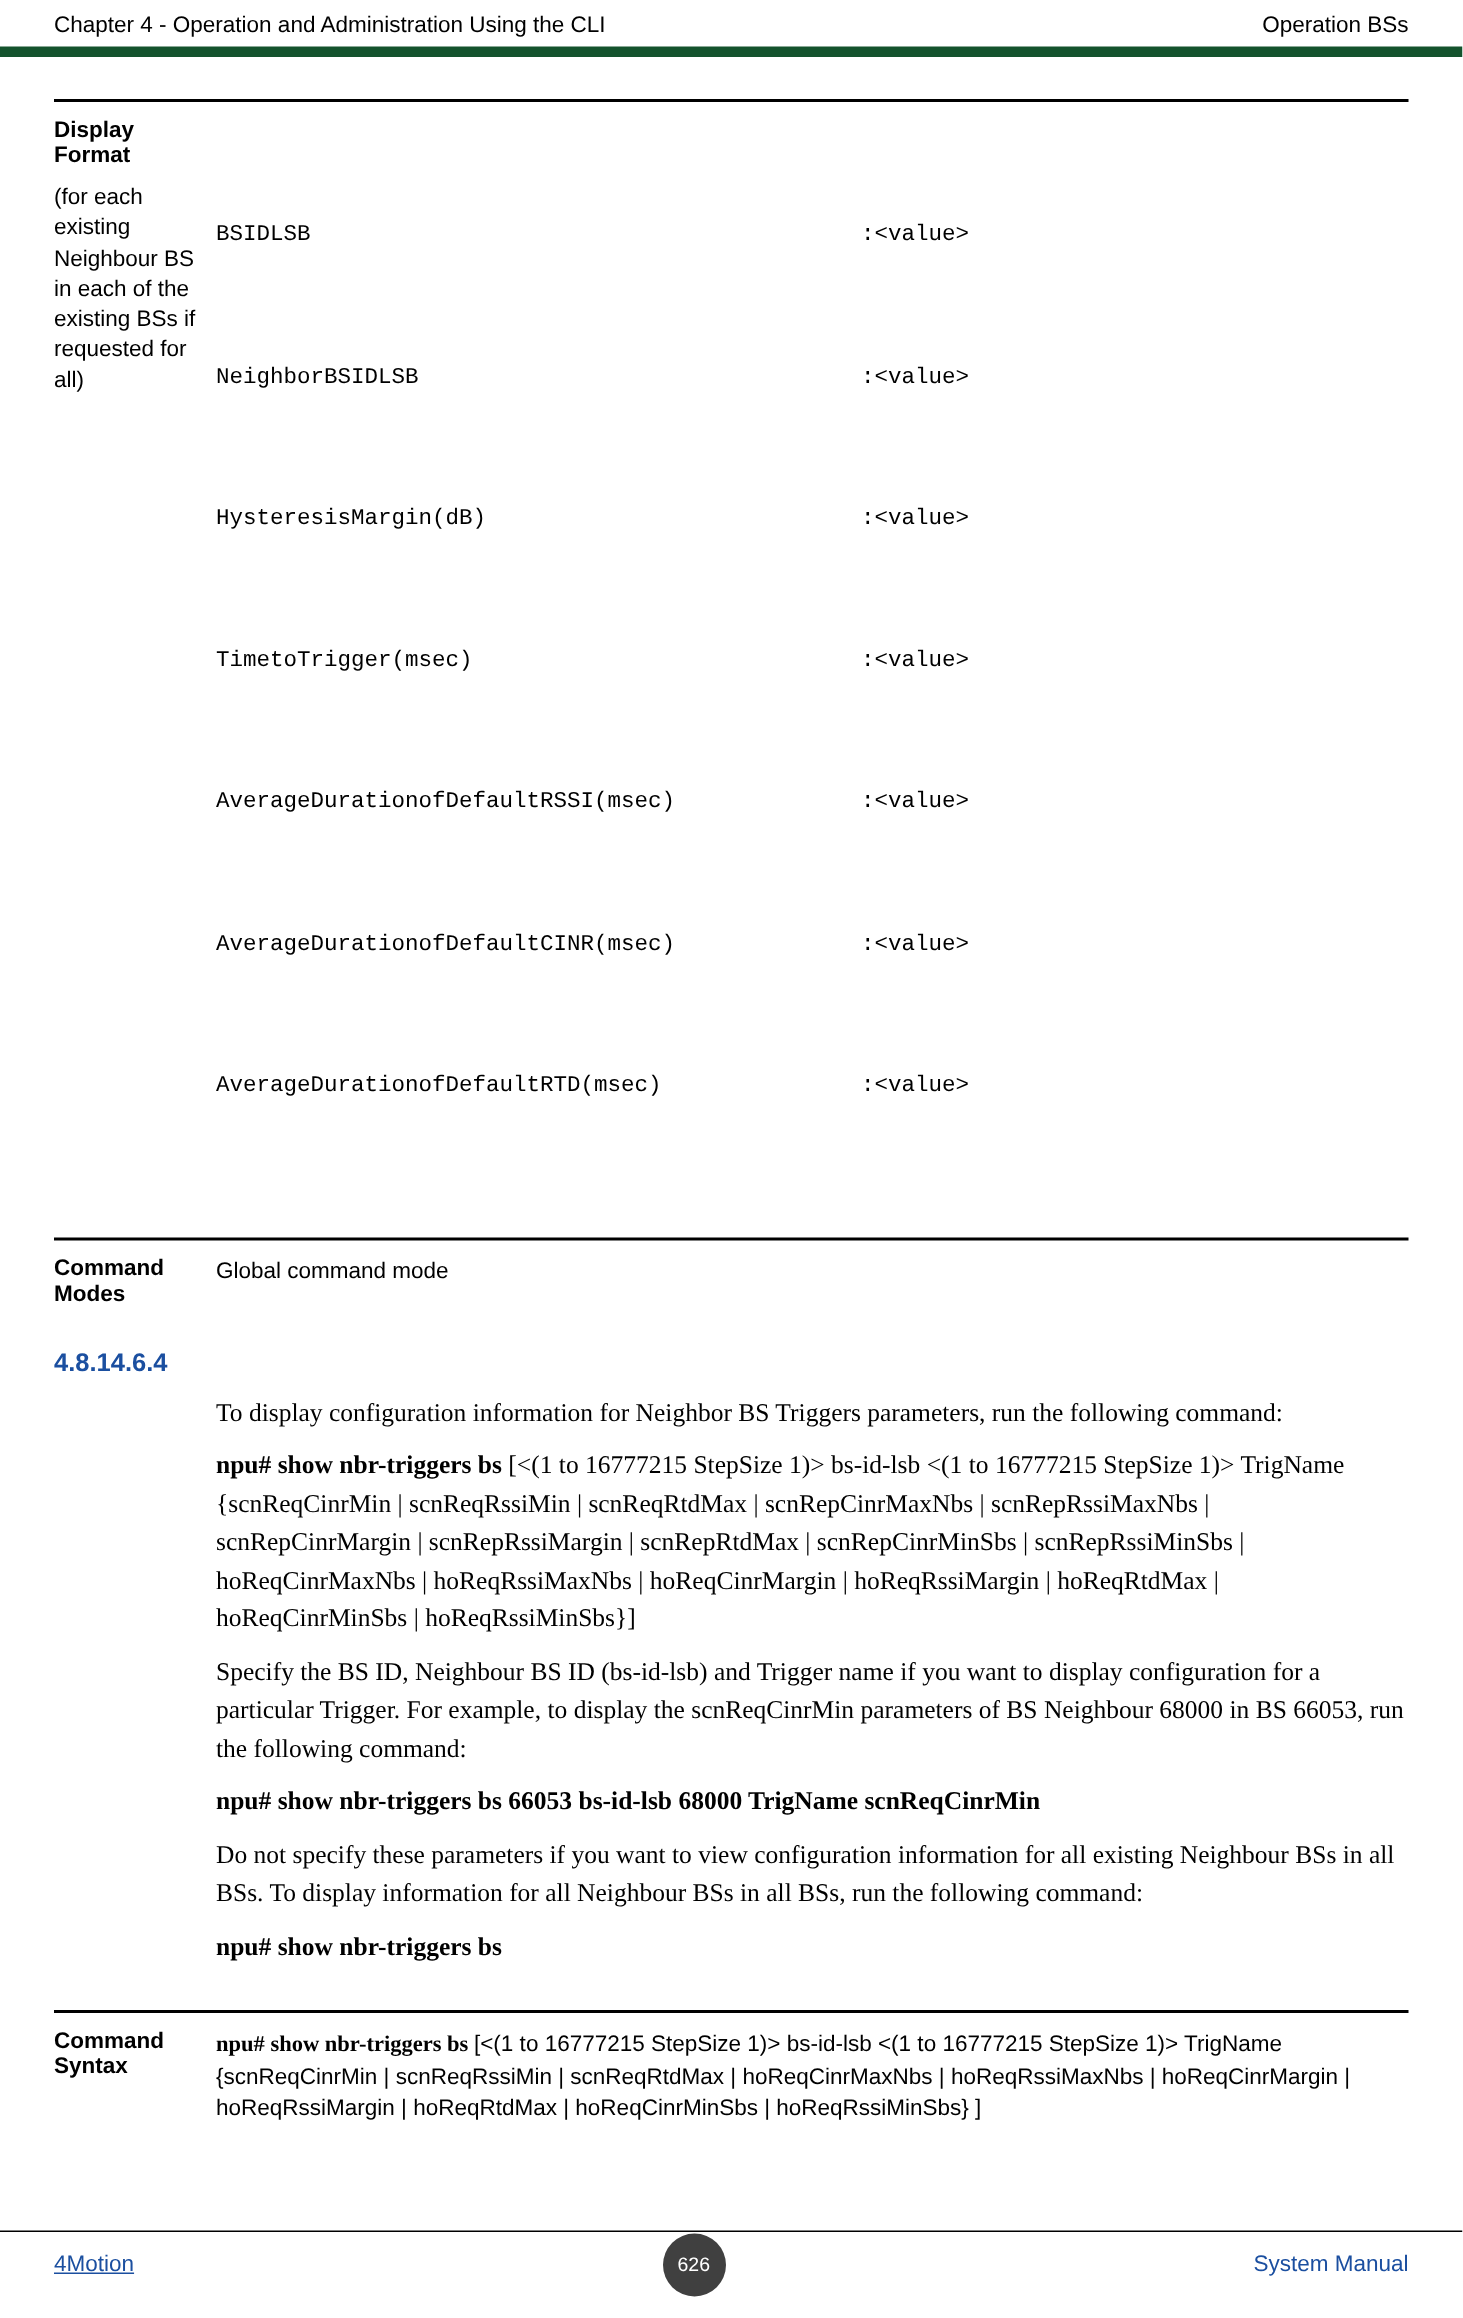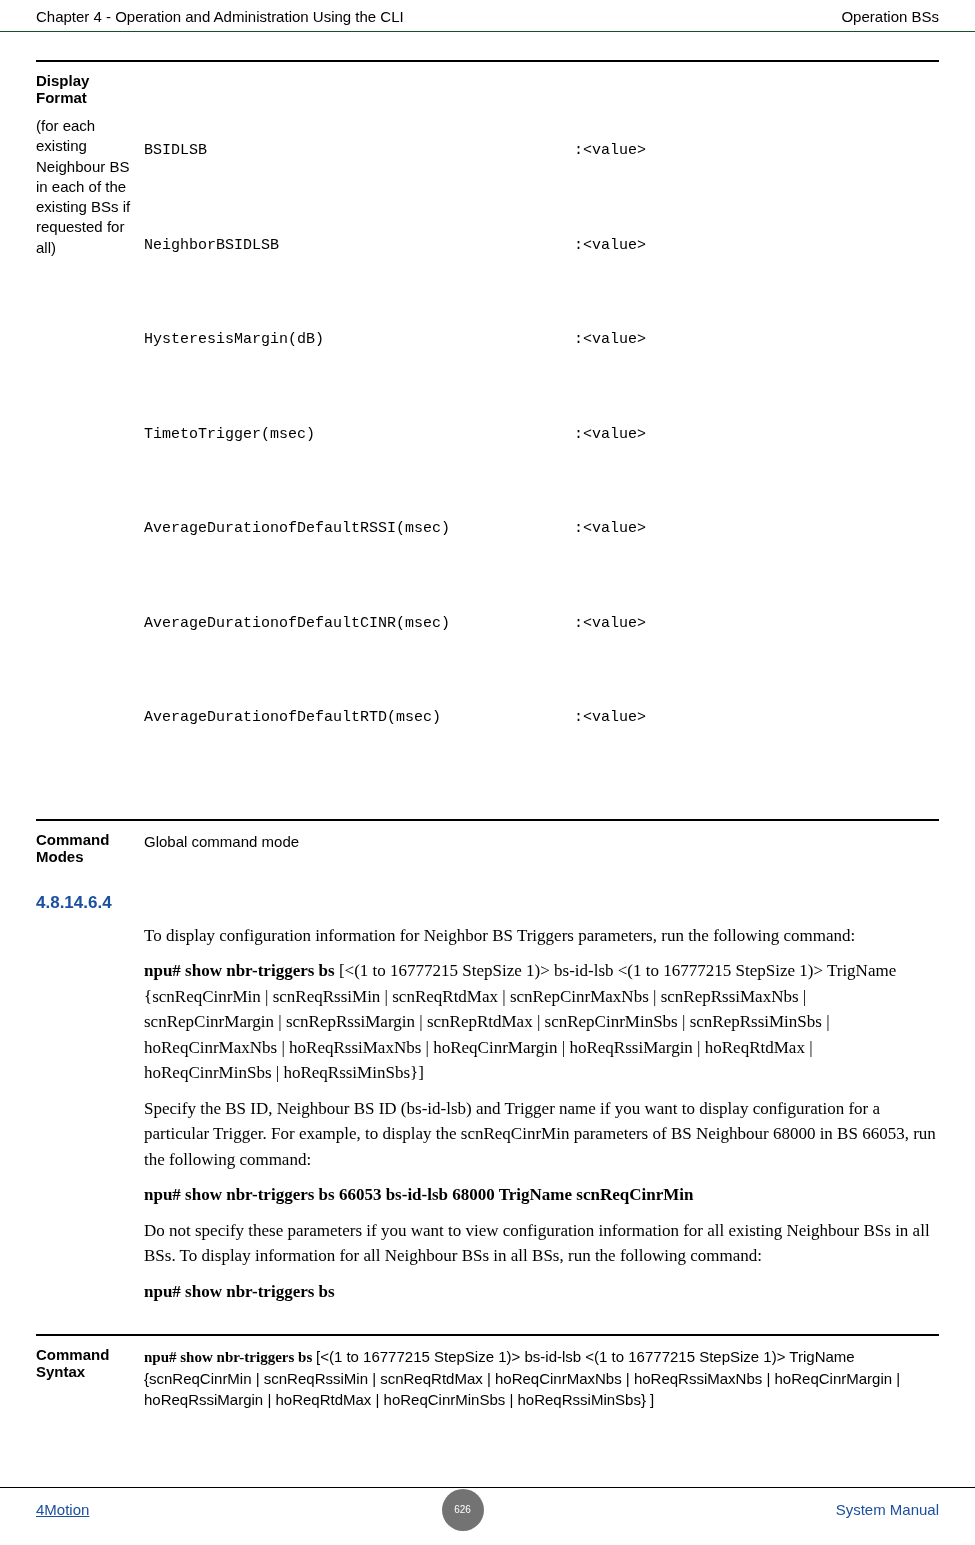--- a/index.html
+++ b/index.html
@@ -10,21 +10,21 @@
     font-size: 16px;
     color: #000;
     position: relative;
     background: #fff;
   }
   .page-header {
     display: flex;
     justify-content: space-between;
     padding: 8px 36px 6px 36px;
     font-size: 15px;
-    border-bottom: 1px solid #14532d;
+    border-bottom: 7px solid #14532d;
     margin: 0 0 28px 0;
   }
   .content {
     padding: 0 36px;
   }
   .def-row {
     display: flex;
     border-top: 2px solid #000;
     padding-top: 10px;
     margin-bottom: 22px;
@@ -98,29 +98,29 @@
   .page-footer .left {
     color: #1b4fa0;
     font-size: 15px;
     text-decoration: underline;
   }
   .page-footer .right {
     color: #1b4fa0;
     font-size: 15px;
   }
   .page-num-badge {
-    background: #737373;
+    background: #404040;
     color: #fff;
     border-radius: 50%;
     width: 42px;
     height: 42px;
     display: flex;
     align-items: center;
     justify-content: center;
-    font-size: 10px;
+    font-size: 13px;
   }
 </style>
 </head>
 <body>
 
 <div class="page-header">
   <span>Chapter 4 - Operation and Administration Using the CLI</span>
   <span>Operation BSs</span>
 </div>
 

